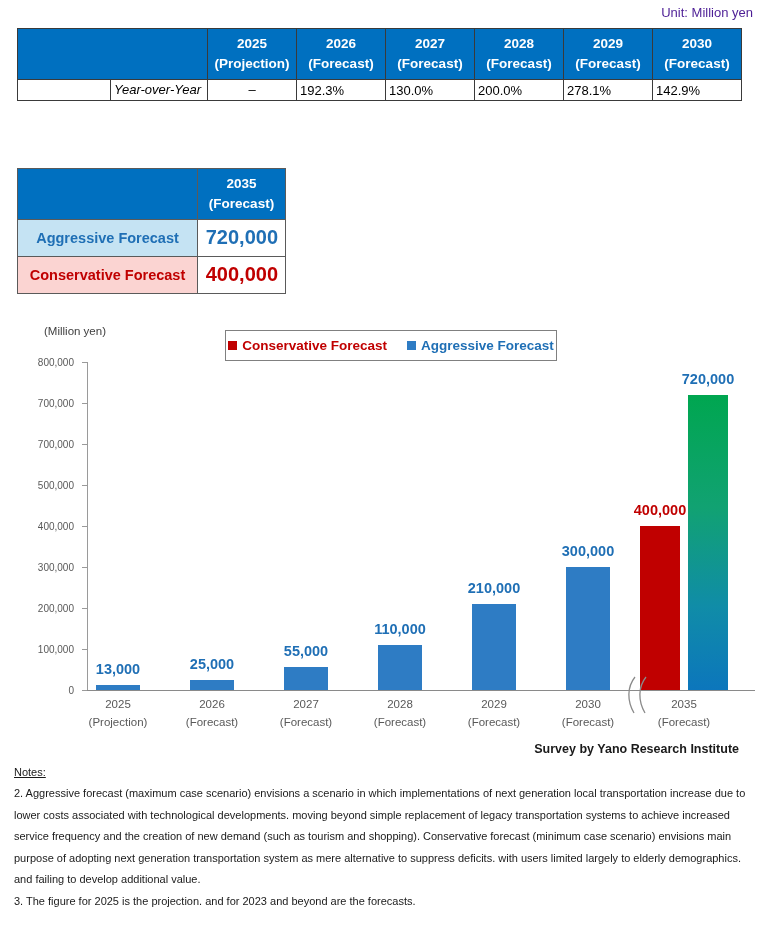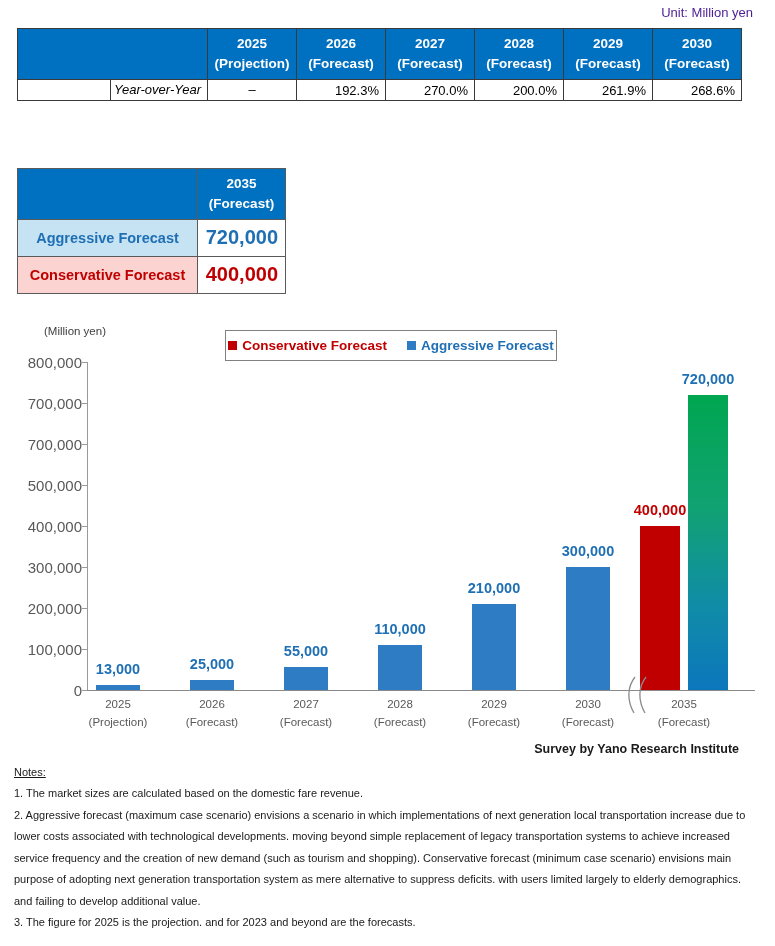--- a/index.html
+++ b/index.html
@@ -83,21 +83,21 @@
   }
   .tbl1 .yoy-lbl {
     text-align: right;
     font-style: italic;
     font-size: 13px;
     padding: 2px 6px 3px 3px;
     background: #fff;
     white-space: nowrap;
   }
   .tbl1 .yoy-val {
-    text-align: right;
+    text-align: left;
     font-size: 13px;
     padding: 2px 6px 1px 3px;
     background: #fff;
   }
   .tbl1 .yoy-dash {
     text-align: center;
     font-size: 13px;
     padding: 2px 3px 3px 3px;
     background: #fff;
   }
@@ -199,24 +199,24 @@
     white-space: nowrap;
   }
   .legend-swatch {
     width: 9px; height: 9px; display:inline-block;
   }
   .legend-item.conservative { color: #C00000; }
   .legend-item.aggressive  { color: #1F6FB5; }
 
   .ytick {
     position: absolute;
-    right: 0;
+    right: 8px;
     width: 62px;
     text-align: right;
-    font-size: 15px;
+    font-size: 10px;
     color: #595959;
     transform: translateY(-50%);
   }
   .yticks-wrap { position:absolute; left: 10px; top: 0; width: 72px; height: 420px; }
   .tickmark {
     position: absolute;
     left: 82px;
     width: 5px;
     height: 1px;
     background: #9a9a9a;
@@ -339,24 +339,24 @@
         <td class="hdr">
           <span class="yr">2030</span>
           <span class="kind">(Forecast)</span>
         </td>
       </tr>
       <tr>
         <td class="spacer-cell"></td>
         <td class="yoy-lbl">Year-over-Year</td>
         <td class="yoy-dash">–</td>
         <td class="yoy-val">192.3%</td>
-        <td class="yoy-val">270.0%</td>
+        <td class="yoy-val">130.0%</td>
         <td class="yoy-val">200.0%</td>
-        <td class="yoy-val">261.9%</td>
-        <td class="yoy-val">268.6%</td>
+        <td class="yoy-val">278.1%</td>
+        <td class="yoy-val">142.9%</td>
       </tr>
     </tbody>
 </table>
 
 <table class="tbl2">
   <colgroup>
       <col style="width:180px">
       <col style="width:88px">
     </colgroup>
   <tbody>
@@ -473,16 +473,15 @@
   <svg class="axis-break" width="34" height="40" viewBox="0 0 34 40">
     <path d="M14 2 C6 12, 6 26, 13 38" stroke="#8a8a8a" stroke-width="1.3" fill="none"></path>
     <path d="M25 2 C17 12, 17 26, 24 38" stroke="#8a8a8a" stroke-width="1.3" fill="none"></path>
   </svg>
 </div>
 
 <div class="survey">Survey by Yano Research Institute</div>
 
 <div class="notes">
   <span class="notes-title">Notes:</span>
-  <span class="note-item">1.  The market sizes are calculated based on the domestic fare revenue.</span>
   <span class="note-item">2.  Aggressive forecast (maximum case scenario) envisions a scenario in which implementations of next generation local transportation increase due to lower costs associated with technological developments. moving beyond simple replacement of legacy transportation systems to achieve increased service frequency and the creation of new demand (such as tourism and shopping). Conservative forecast (minimum case scenario) envisions main purpose of adopting next generation transportation system as mere alternative to suppress deficits. with users limited largely to elderly demographics. and failing to develop additional value.</span>
   <span class="note-item">3.  The figure for 2025 is the projection. and for 2023 and beyond are the forecasts.</span>
 </div>
 
 </body></html>

